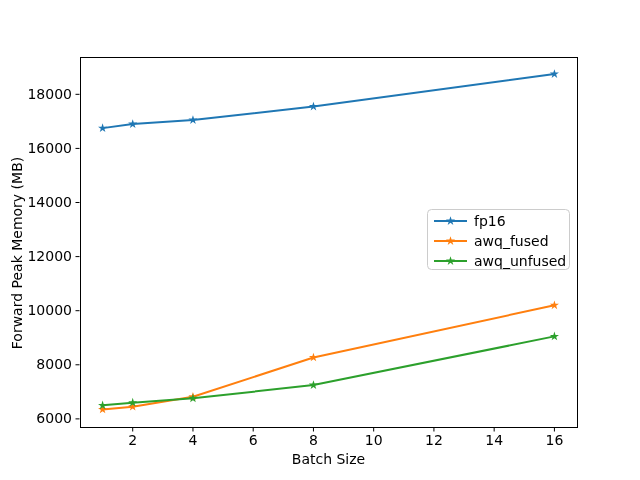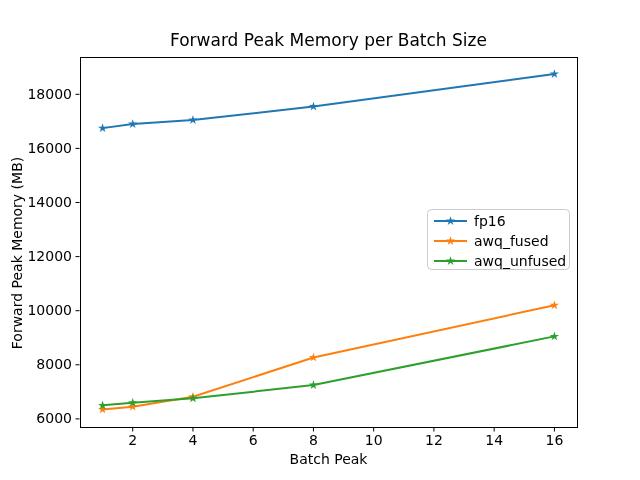--- a/index.html
+++ b/index.html
@@ -11,23 +11,22 @@
           font-size:14px;color:#000;}
   .ylabel{position:absolute;left:17px;top:253px;transform:translate(-50%,-50%) rotate(-90deg);
           white-space:nowrap;font-size:14px;color:#000;}
   svg{position:absolute;left:0;top:0;}
   text{font-family:"DejaVu Sans",sans-serif;}
 </style>
 </head>
 <body>
 
 <div class="figure">
-  <div class="title">Forward Peak Memory per Batch Size</div>
   <div class="ylabel">Forward Peak Memory (MB)</div>
-  <div class="xlabel">Batch Peak</div>
+  <div class="xlabel">Batch Size</div>
   <svg id="plot" width="640" height="480">
       <rect x="80.5" y="57.5" width="497" height="370" fill="none" stroke="#000000" stroke-width="1"></rect>
       <line x1="132.71212121212122" y1="427.5" x2="132.71212121212122" y2="431.5" stroke="#000000" stroke-width="1"></line>
       <text x="132.71212121212122" y="445" text-anchor="middle" font-size="14px" fill="#000000">2</text>
       <line x1="192.95454545454544" y1="427.5" x2="192.95454545454544" y2="431.5" stroke="#000000" stroke-width="1"></line>
       <text x="192.95454545454544" y="445" text-anchor="middle" font-size="14px" fill="#000000">4</text>
       <line x1="253.19696969696972" y1="427.5" x2="253.19696969696972" y2="431.5" stroke="#000000" stroke-width="1"></line>
       <text x="253.19696969696972" y="445" text-anchor="middle" font-size="14px" fill="#000000">6</text>
       <line x1="313.439393939394" y1="427.5" x2="313.439393939394" y2="431.5" stroke="#000000" stroke-width="1"></line>
       <text x="313.439393939394" y="445" text-anchor="middle" font-size="14px" fill="#000000">8</text>

